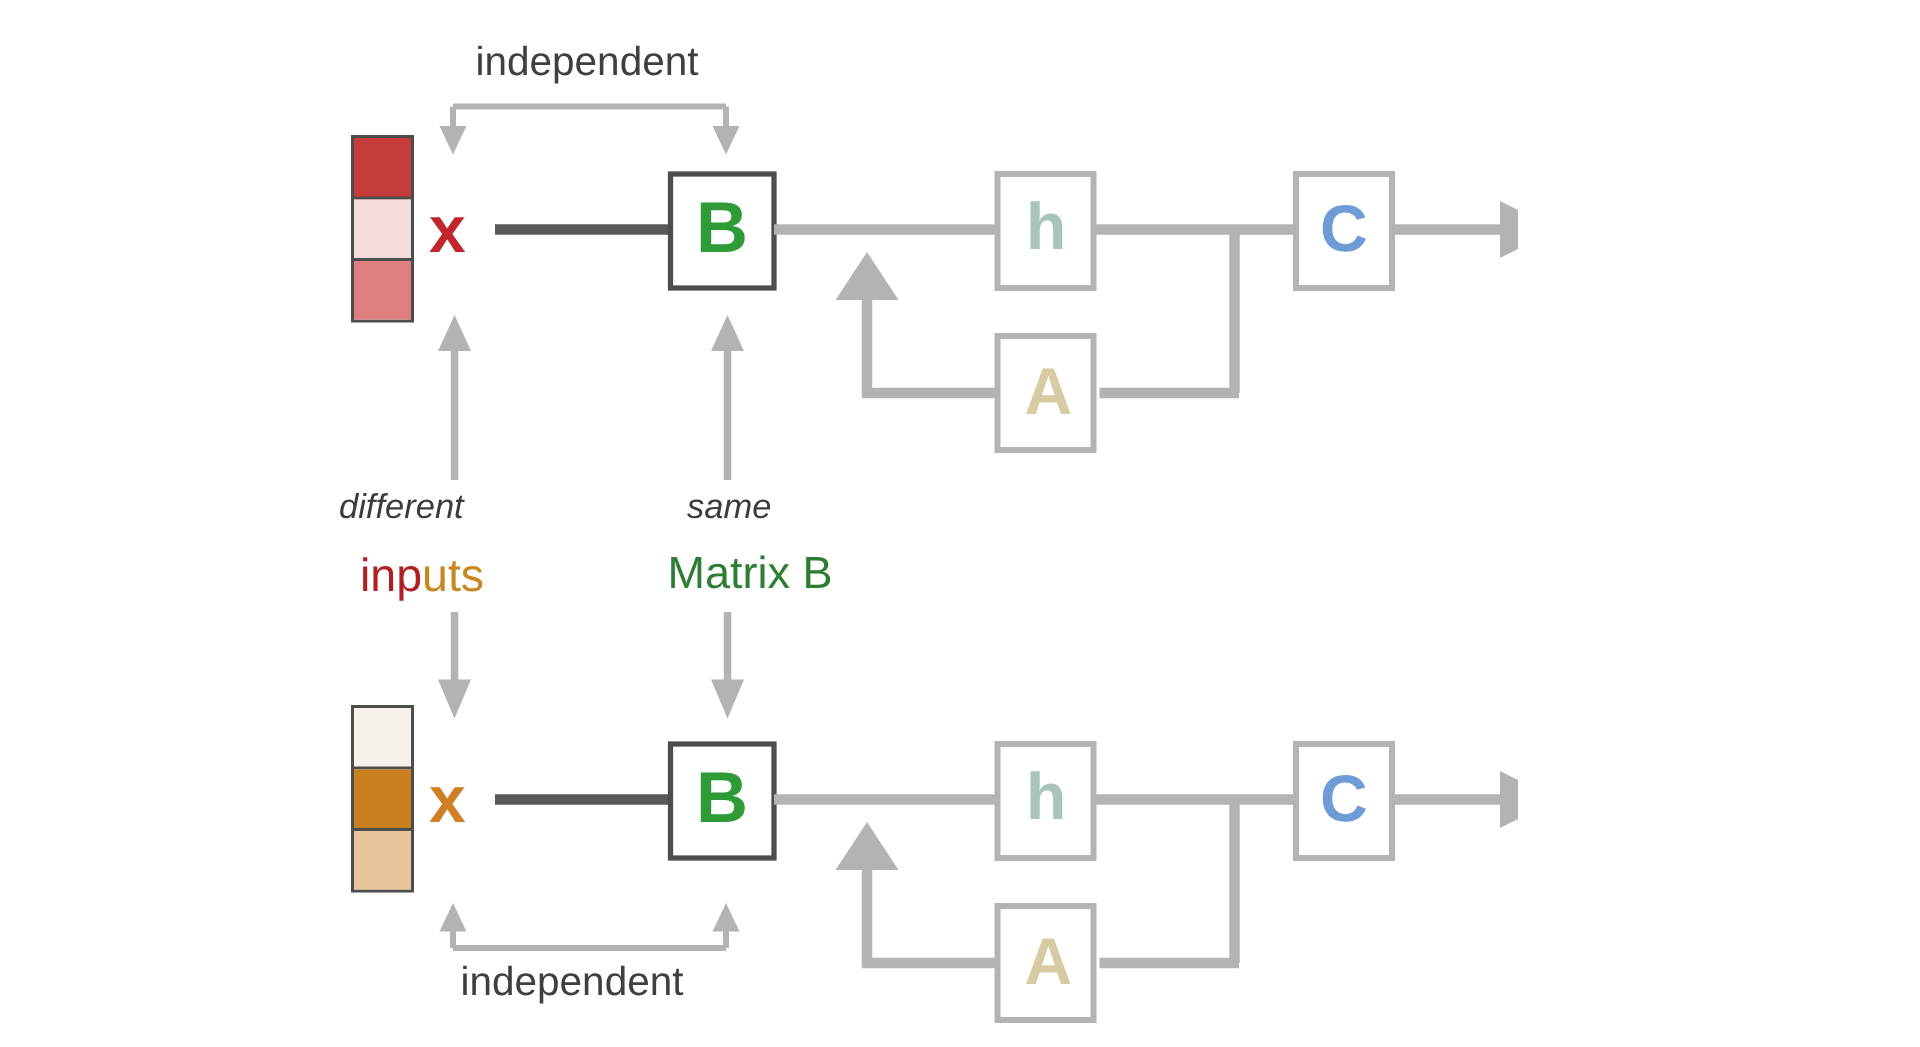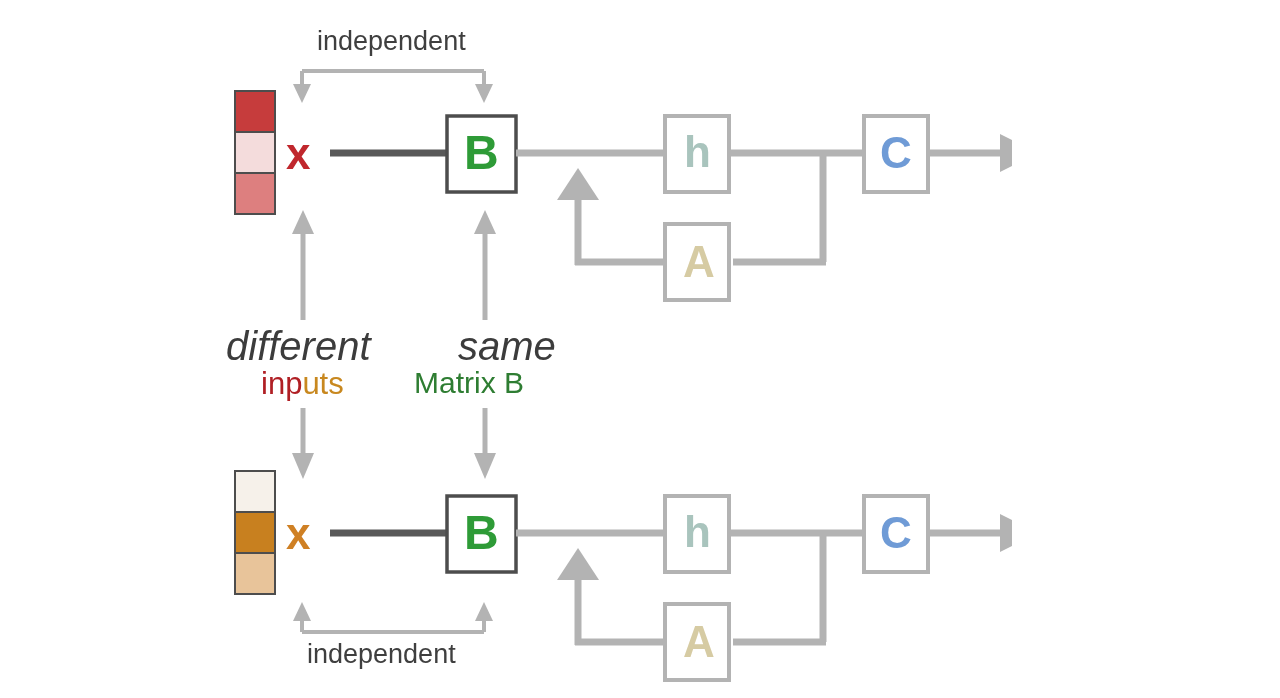--- a/index.html
+++ b/index.html
@@ -29,27 +29,28 @@
     position: absolute;
     white-space: nowrap;
     line-height: 1;
   }
   .lbl-independent {
     font-size: 27px;
     color: #3f3f3f;
     font-weight: 400;
   }
   .lbl-italic {
-    font-size: 40px;
+    font-size: 23px;
     font-style: italic;
     color: #3c3c3c;
   }
   .lbl-annot {
     font-size: 30px;
     color: #3c3c3c;
+    margin-left: 31px;
   }
   .glyph {
     position: absolute;
     font-weight: bold;
     line-height: 1;
     white-space: nowrap;
   }
   .glyph-x  { font-size: 44px; }
   .glyph-B  { font-size: 48px; }
   .glyph-h  { font-size: 44px; }
@@ -182,21 +183,21 @@
   <div class="glyph glyph-h" style="left:684px;top:130px;color:#a9c4bd;">h</div>
 
   <div class="glyph glyph-A" style="left:683px;top:240px;color:#d6cba3;">A</div>
 
   <div class="glyph glyph-C" style="left:880px;top:131px;color:#6f9bd6;">C</div>
 
   <div class="glyph glyph-y" style="left:1048px;top:128px;color:#a98dd8;">y</div>
 
   <div class="lbl lbl-italic" style="left:226px;top:326px;">different</div>
 
-  <div class="lbl" style="left:261px;top:368px;font-size:31px;">
+  <div class="lbl" style="left:240px;top:368px;font-size:31px;">
     <span style="color:#b01f24;">inp</span><span style="color:#c8881f;">uts</span>
   </div>
 
   <div class="lbl lbl-italic" style="left:458px;top:326px;">same</div>
 
   <div class="lbl lbl-annot" style="left:414px;top:368px;color:#2e7d32;">Matrix B</div>
 
   <div class="glyph glyph-x" style="left:286px;top:512px;color:#cf8024;">x</div>
 
   <div class="glyph glyph-B" style="left:464px;top:509px;color:#2e9b37;">B</div>

